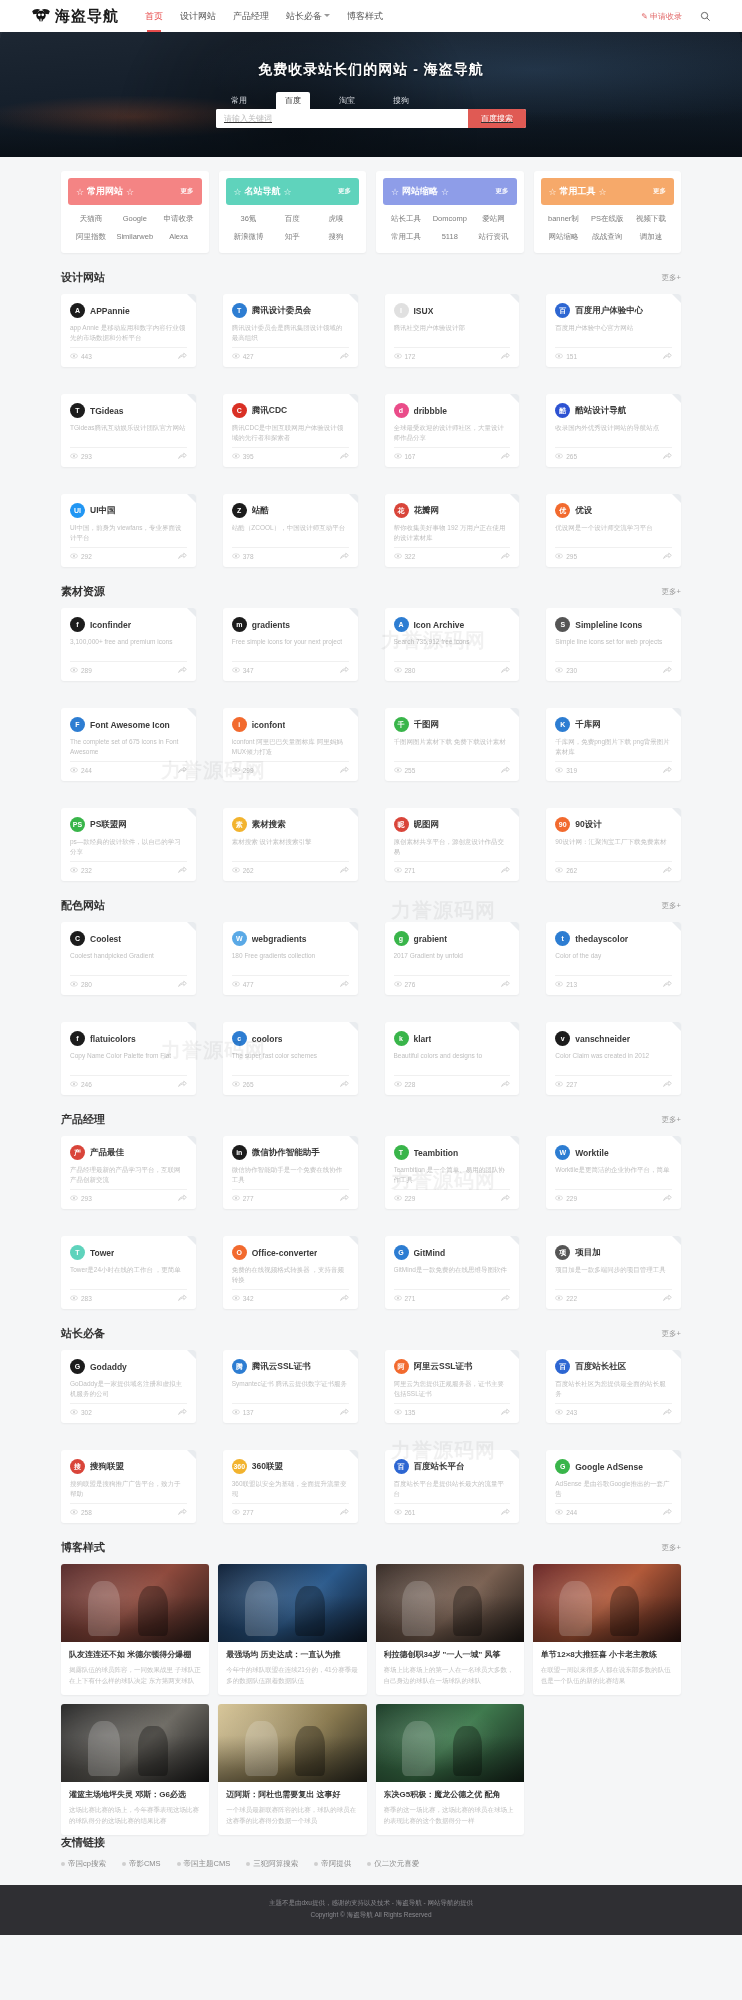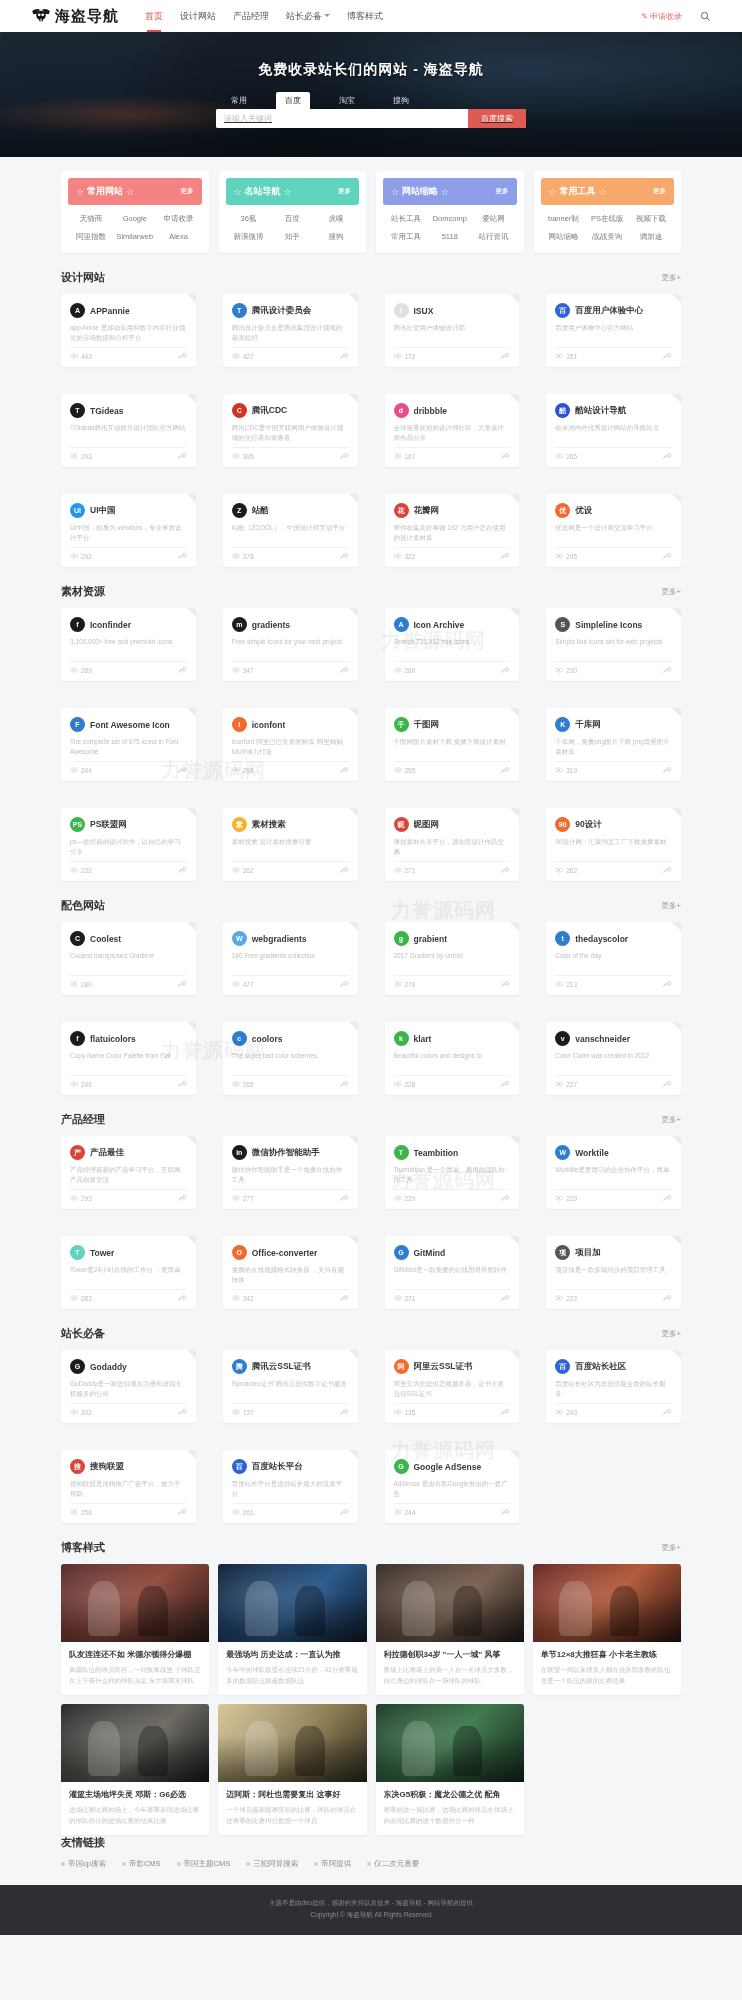--- a/index.html
+++ b/index.html
@@ -1155,20 +1155,39 @@
             <span class="sname">搜狗联盟</span>
           </div>
           <div class="sdesc">搜狗联盟是搜狗推广广告平台，致力于帮助</div>
           <div class="sfoot">
             <span class="views">
               <span><svg viewBox="0 0 16 10" width="8" height="6">
                   <ellipse cx="8" cy="5" rx="7" ry="4.3" fill="none" stroke="#c6c6c6" stroke-width="1.1"></ellipse>
                   <circle cx="8" cy="5" r="1.9" fill="#c6c6c6"></circle>
                 </svg></span>
               <span>258</span>
+            </span>
+            <span><svg viewBox="0 0 14 12" width="9" height="8">
+                <path d="M1 10 C2 5,6 4,9 4 L9 1.5 L13 5 L9 8.5 L9 6 C6 6,3 7,1 10Z" fill="none" stroke="#c6c6c6" stroke-width="1.1" stroke-linejoin="round"></path>
+              </svg></span>
+          </div>
+        </div>
+        <div class="scard">
+          <div class="srow">
+            <span class="sicon" style="background:#f2b32e">360</span>
+            <span class="sname">360联盟</span>
+          </div>
+          <div class="sdesc">360联盟以安全为基础，全面提升流量变现</div>
+          <div class="sfoot">
+            <span class="views">
+              <span><svg viewBox="0 0 16 10" width="8" height="6">
+                  <ellipse cx="8" cy="5" rx="7" ry="4.3" fill="none" stroke="#c6c6c6" stroke-width="1.1"></ellipse>
+                  <circle cx="8" cy="5" r="1.9" fill="#c6c6c6"></circle>
+                </svg></span>
+              <span>277</span>
             </span>
             <span><svg viewBox="0 0 14 12" width="9" height="8">
                 <path d="M1 10 C2 5,6 4,9 4 L9 1.5 L13 5 L9 8.5 L9 6 C6 6,3 7,1 10Z" fill="none" stroke="#c6c6c6" stroke-width="1.1" stroke-linejoin="round"></path>
               </svg></span>
           </div>
         </div>
         <div class="scard">
           <div class="srow">
             <span class="sicon" style="background:#2d66d2">百</span>
             <span class="sname">百度站长平台</span>

